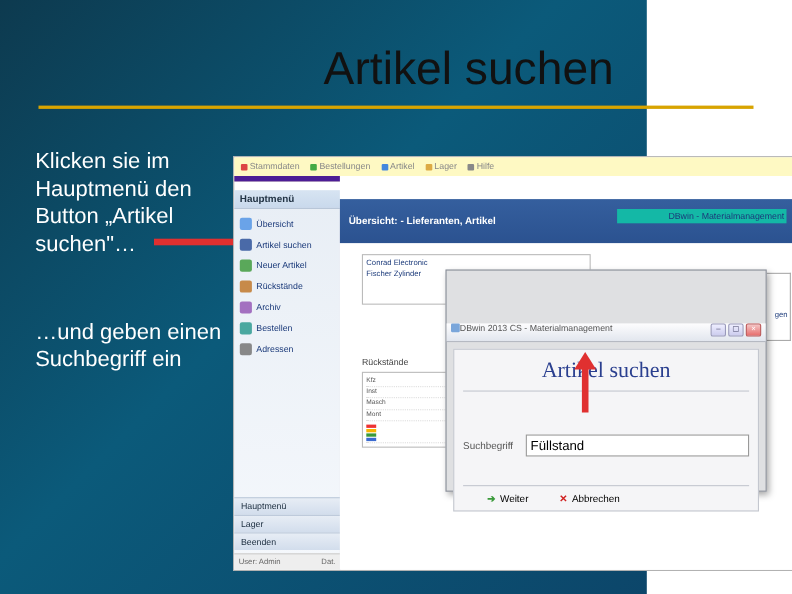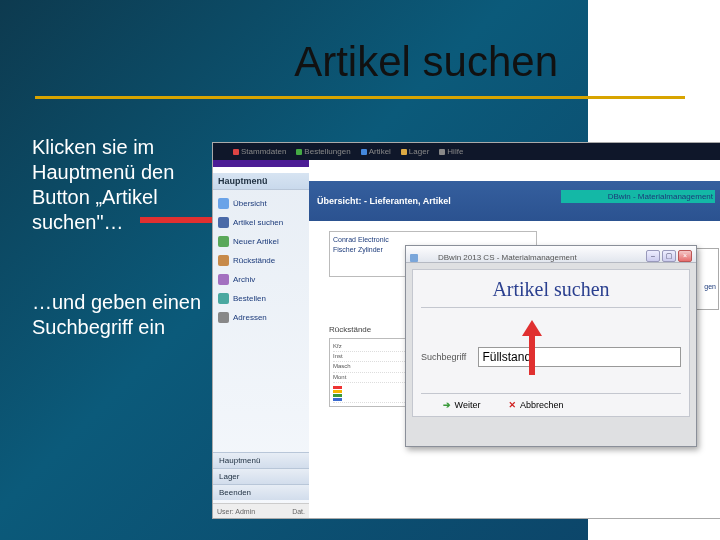--- a/index.html
+++ b/index.html
@@ -12,21 +12,21 @@
 
   .arrow-red-h{position:absolute;top:210px;left:140px;width:110px;height:20px;}
   .arrow-red-h .shaft{position:absolute;left:0;top:7px;width:90px;height:6px;background:#e03030;}
   .arrow-red-h .head{position:absolute;right:0;top:0;width:0;height:0;border-top:10px solid transparent;border-bottom:10px solid transparent;border-left:18px solid #e03030;}
 
   .arrow-red-v{position:absolute;top:320px;left:522px;width:20px;height:55px;}
   .arrow-red-v .shaft{position:absolute;left:7px;top:15px;width:6px;height:40px;background:#e03030;}
   .arrow-red-v .head{position:absolute;top:0;left:0;width:0;height:0;border-left:10px solid transparent;border-right:10px solid transparent;border-bottom:16px solid #e03030;}
 
   .app{position:absolute;left:212px;top:142px;width:508px;height:375px;background:#fff;border:1px solid #aaa;font-size:9px;color:#333;}
-  .app .toolbar{height:17px;background:#0f172a;border-bottom:7px solid #4c1d95;display:flex;align-items:center;gap:10px;padding:0 20px;font-size:8px;color:#888;}
+  .app .toolbar{height:17px;background:#fef9c3;border-bottom:5px solid #4c1d95;display:flex;align-items:center;gap:10px;padding:0 6px;font-size:8px;color:#888;}
   .app .toolbar span{display:flex;align-items:center;gap:2px;}
   .tb-ico{width:6px;height:6px;border-radius:1px;}
 
   .side{position:absolute;left:0;top:30px;bottom:0;width:96px;background:linear-gradient(#e8eef5,#f5f8fc);border-right:1px solid #ccd;}
   .side .hdr{background:linear-gradient(#d7e4f2,#c9d9ec);font-size:9px;font-weight:bold;padding:3px 5px;border-bottom:1px solid #b8c6d8;color:#234;}
   .side .menu{padding:4px 2px 8px 2px;}
   .side .item{display:flex;align-items:center;gap:4px;padding:4px 3px;font-size:8px;color:#1b3a7a;cursor:pointer;}
   .side .ico{width:11px;height:11px;border-radius:2px;display:inline-block;flex:none;}
   .side .bottom{position:absolute;bottom:18px;left:0;right:0;}
   .side .btm-btn{background:linear-gradient(#e7edf5,#d2ddec);border-top:1px solid #b8c6d8;padding:3px 6px;font-size:8px;color:#234;}
@@ -38,21 +38,21 @@
   .main .lbl1{font-size:8px;color:#444;margin:8px 0 4px 10px;}
   .main .supplierbox{margin-left:10px;width:200px;height:38px;border:1px solid #bbb;background:#fff;font-size:7px;color:#1b3a7a;padding:3px;line-height:1.4;}
   .main .lbl2{font-size:8px;color:#444;margin:48px 0 4px 10px;}
   .main .retbox{margin-left:10px;width:130px;border:1px solid #bbb;background:#fff;padding:3px;}
   .main .retbox div{font-size:6px;color:#555;line-height:1.2;border-bottom:1px dotted #ddd;padding:1px 0;}
   .main .retbox .bars{display:flex;flex-direction:column;gap:1px;margin-top:2px;}
   .main .retbox .bars i{display:block;width:9px;height:3px;}
   .brand{position:absolute;right:6px;top:30px;width:150px;text-align:right;font-size:8px;color:#1b3a7a;background:#14b8a6;padding:2px;}
 
   .dialog{position:absolute;left:405px;top:245px;width:290px;height:200px;background:#dfe0e2;border:1px solid #8a8f99;box-shadow:2px 3px 6px rgba(0,0,0,.35);font-size:10px;}
-  .dialog .titlebar{height:16px;background:linear-gradient(#fdfdfe,#e2e6ee);border-bottom:1px solid #b5b9c2;display:flex;align-items:flex-end;padding:0 4px;gap:20px;font-size:8px;color:#555;}
+  .dialog .titlebar{height:16px;background:linear-gradient(#fdfdfe,#e2e6ee);border-bottom:1px solid #b5b9c2;display:flex;align-items:flex-start;padding:0 4px;gap:0;font-size:8px;color:#555;margin-top:48px;}
   .dialog .titlebar .tico{width:8px;height:8px;background:#7aa6da;border-radius:1px;}
   .dialog .titlebar .winbtns{margin-left:auto;display:flex;gap:2px;}
   .dialog .titlebar .wb{width:12px;height:10px;background:linear-gradient(#f4c6c6,#e76d6d);border:1px solid #b55;border-radius:2px;font-size:7px;color:#fff;text-align:center;line-height:9px;}
   .dialog .inner{margin:6px;background:#f5f5f7;border:1px solid #c4c7cf;padding:6px 8px;height:148px;box-sizing:border-box;position:relative;}
   .dialog .dlg-title{color:#2a3f8f;font-family:'Times New Roman',serif;font-size:20px;text-align:center;border-bottom:1px solid #c4c7cf;padding:2px 0 6px;}
   .dialog .row{display:flex;align-items:center;gap:12px;margin-top:39px;font-size:9px;color:#555;}
   .dialog .row input{flex:1;border:1px solid #999;font-size:12px;padding:1px 3px;height:16px;font-family:Arial;color:#000;}
   .dialog .btns{position:absolute;left:8px;right:8px;bottom:6px;border-top:1px solid #c4c7cf;padding-top:6px;display:flex;align-items:center;gap:28px;padding-left:22px;}
   .dialog .btns .btn{font-size:9px;display:flex;align-items:center;gap:4px;cursor:pointer;}
   .dialog .btns .arrow-g{color:#3a9a3a;font-weight:bold;}

